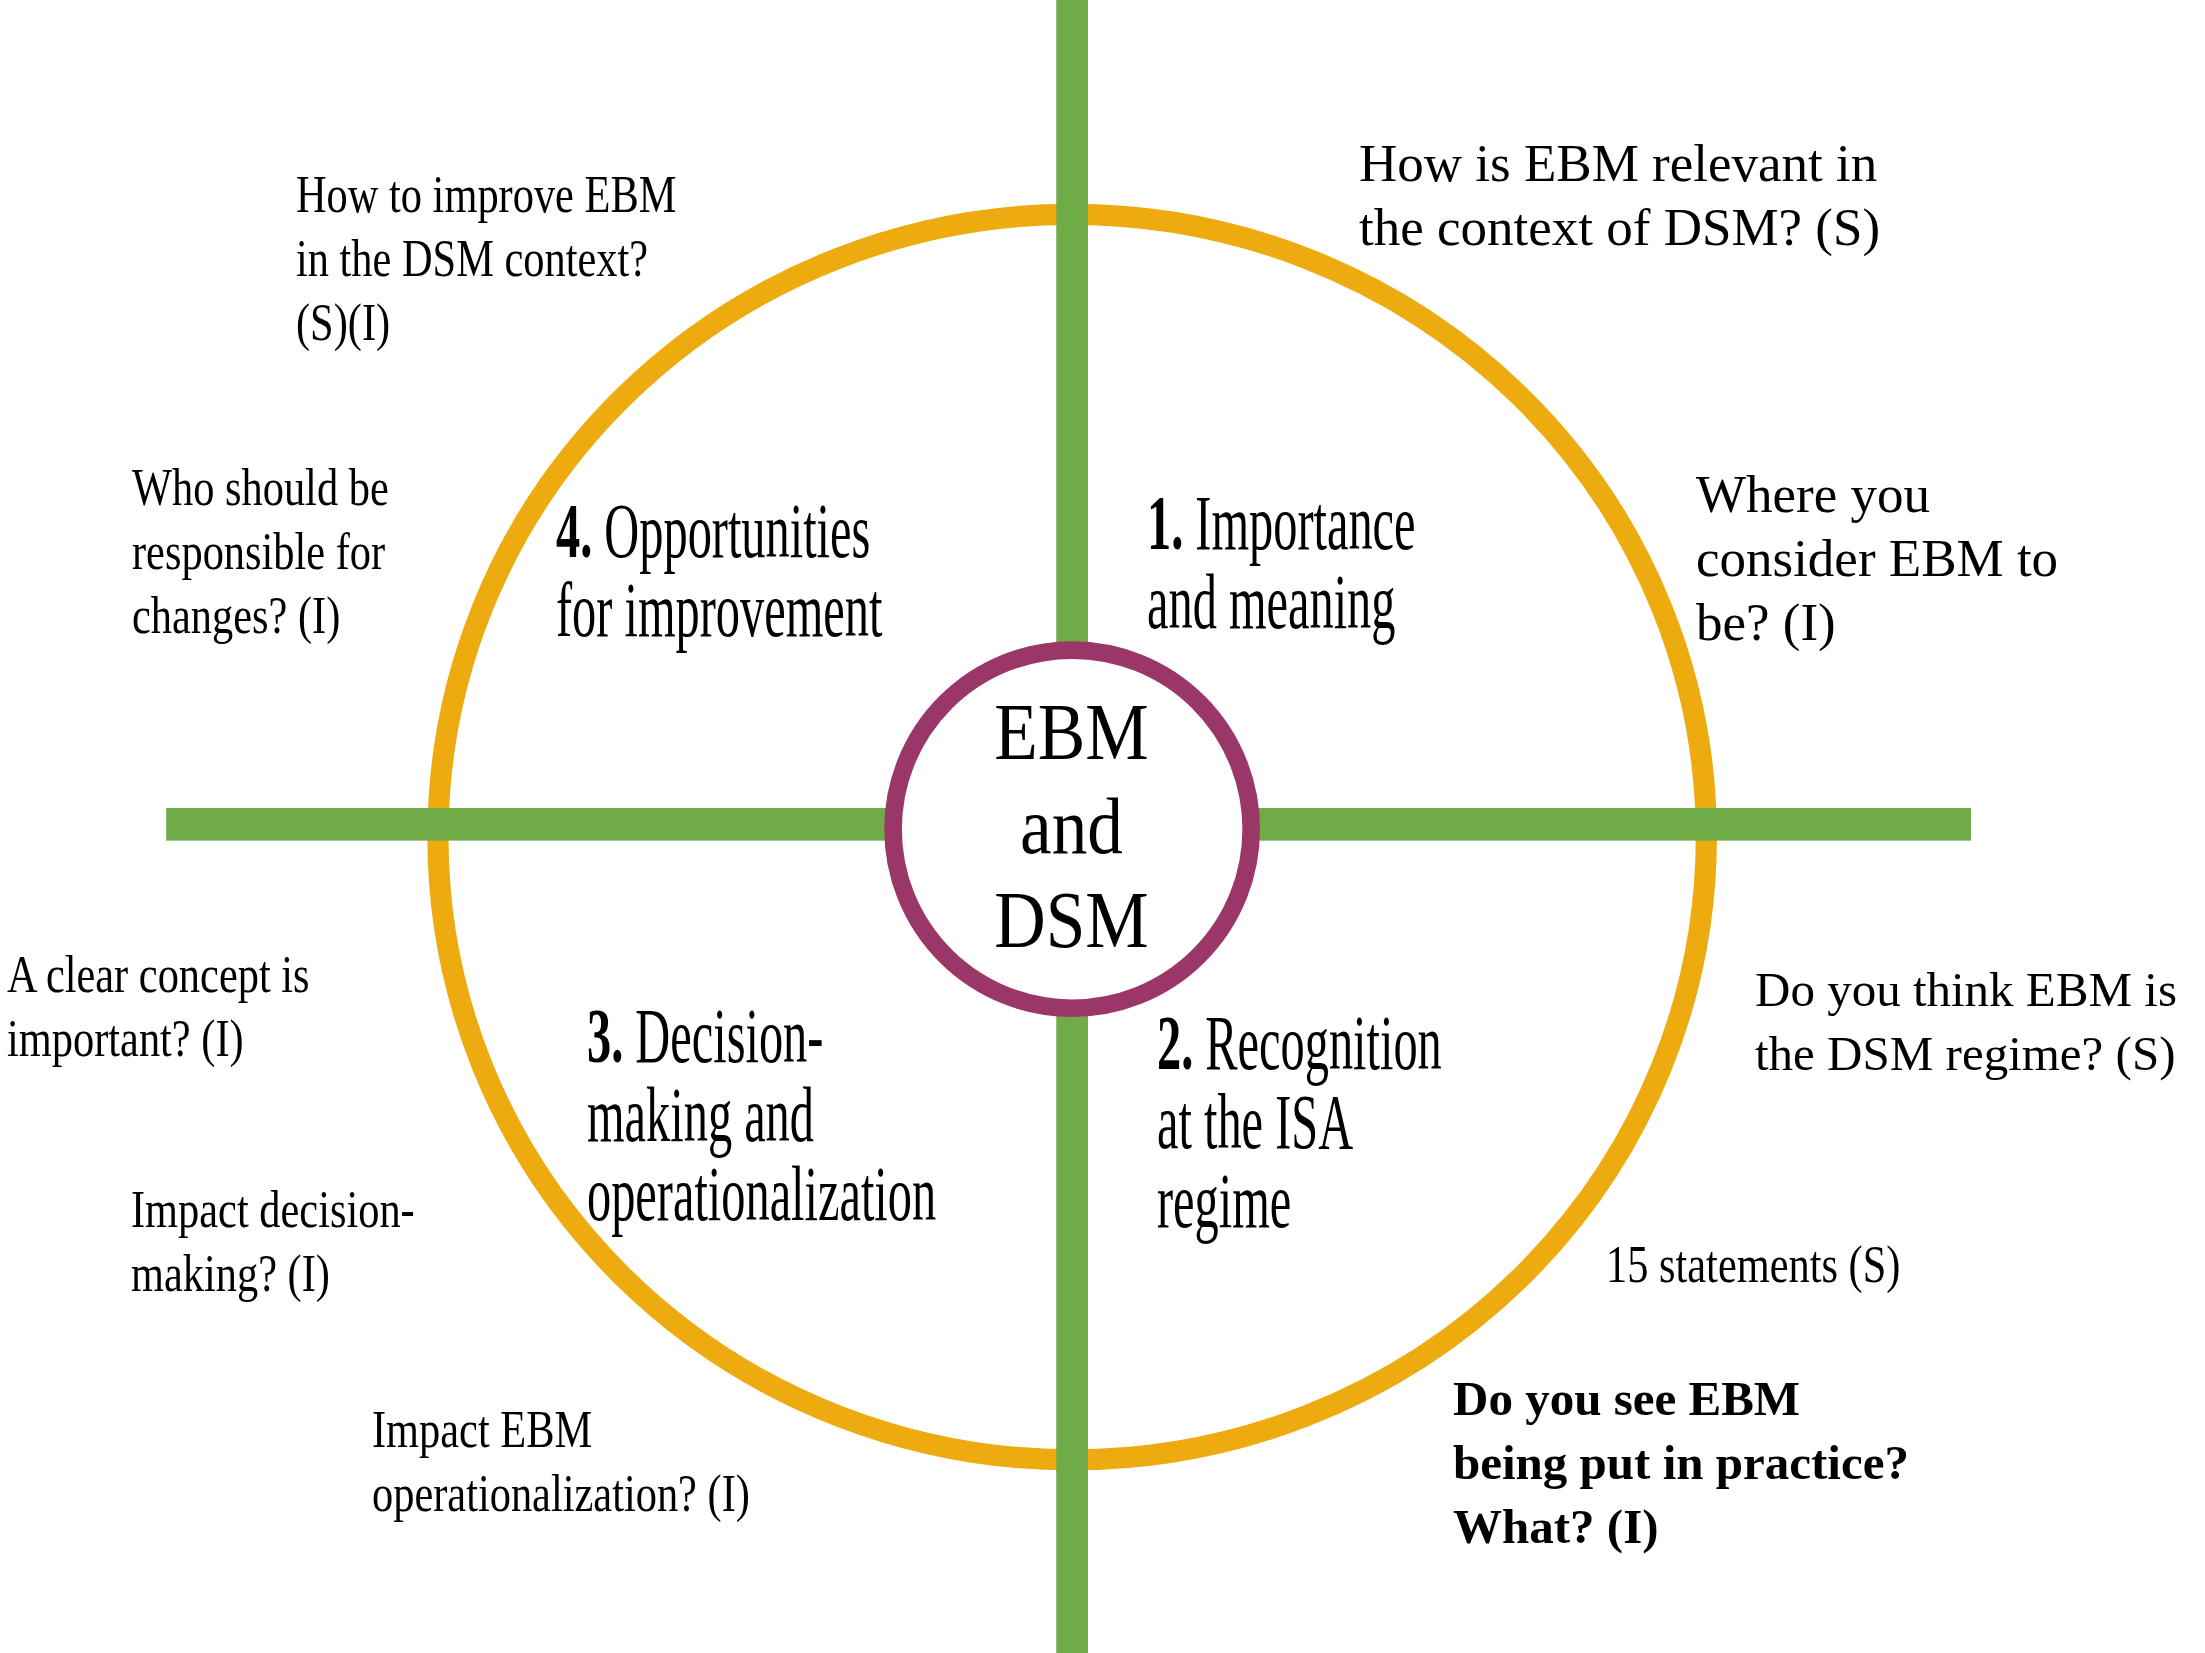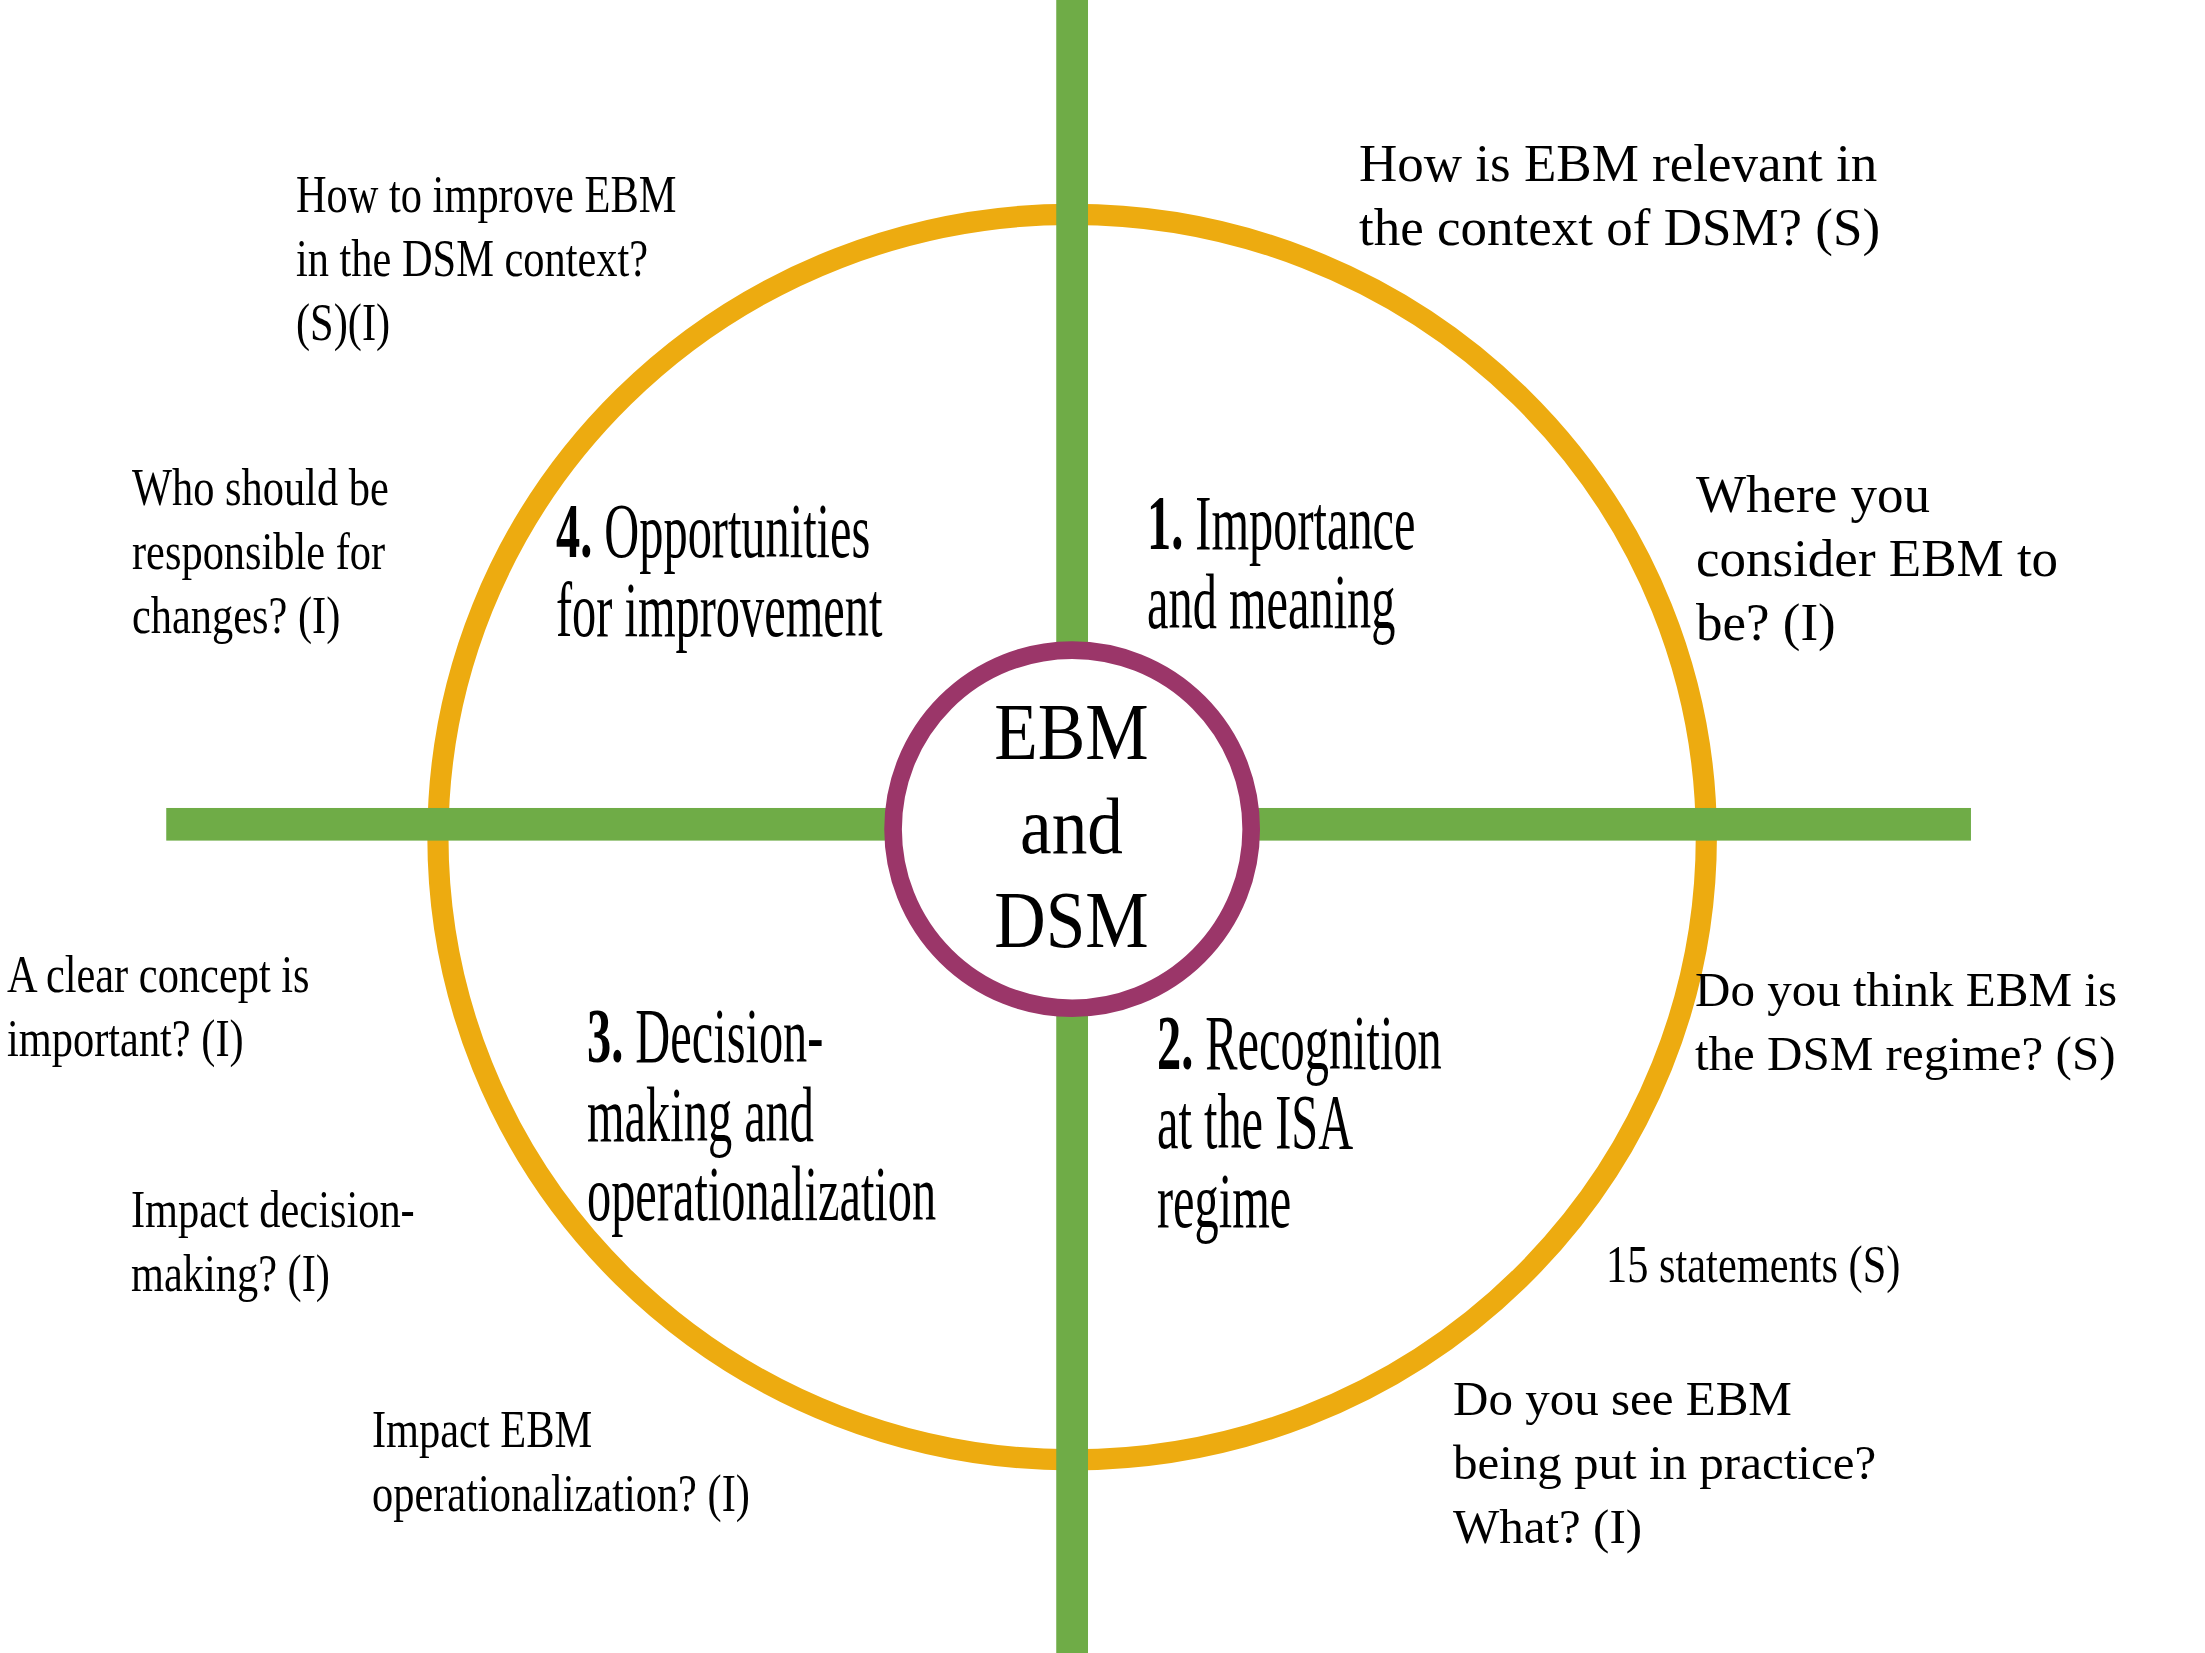--- a/index.html
+++ b/index.html
@@ -130,29 +130,29 @@
   <div class="txt ann cond" style="left:131px; top:1177px;">
     <div>Impact decision-</div>
     <div>making? (I)</div>
   </div>
 
   <div class="txt ann cond" style="left:372px; top:1397px;">
     <div>Impact EBM</div>
     <div>operationalization? (I)</div>
   </div>
 
-  <div class="txt ann sm" style="left:1695px; top:958px;">
+  <div class="txt ann sm" style="left:1755px; top:958px;">
     <div>Do you think EBM is</div>
     <div>the DSM regime? (S)</div>
   </div>
 
   <div class="txt ann cond" style="left:1606px; top:1232px;">
     <div>15 statements (S)</div>
   </div>
 
-  <div class="txt ann sm" style="left:1453px; top:1367px;">
+  <div class="txt ann sm" style="left:1453px; top:1367px;font-weight:bold;">
     <div>Do you see EBM</div>
     <div>being put in practice?</div>
     <div>What? (I)</div>
   </div>
 
 </div>
 
 
 </body></html>

